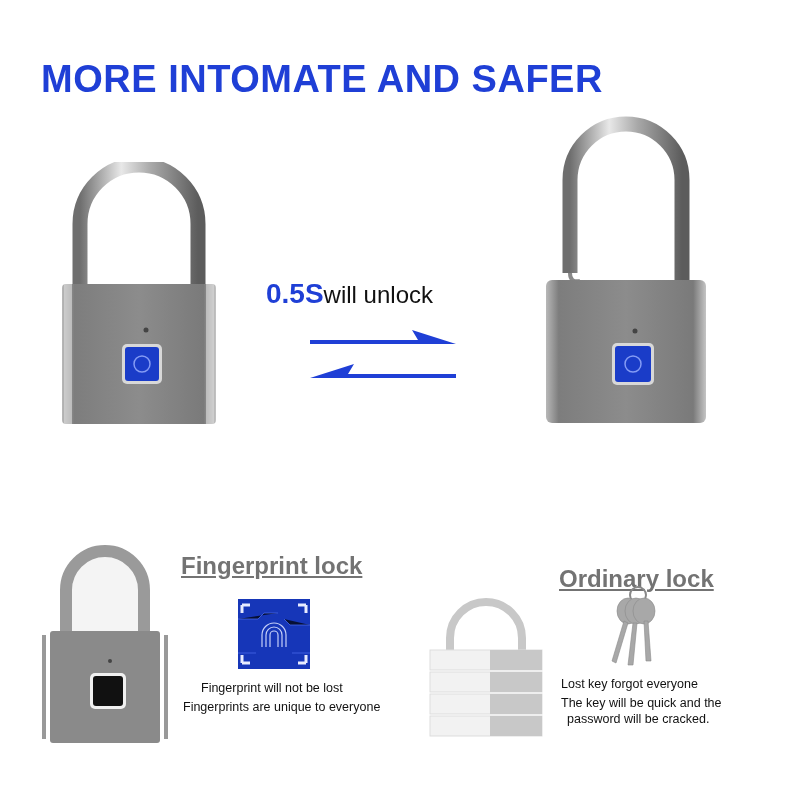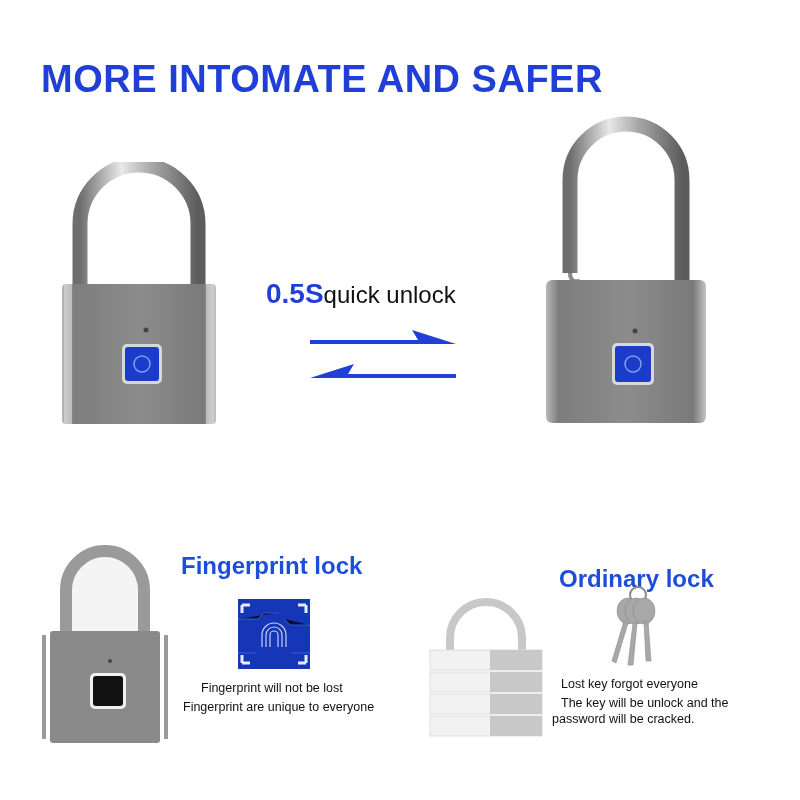--- a/index.html
+++ b/index.html
@@ -1,21 +1,21 @@
 <!DOCTYPE html>
 <html><head>
 <meta charset="utf-8">
 <style>
   html, body { margin: 0; padding: 0; background: #ffffff; }
   body { width: 800px; height: 800px; position: relative; overflow: hidden; font-family: "Liberation Sans", sans-serif; }
   .abs { position: absolute; }
   .title { left: 0; top: 58px; width: 644px; text-align: center; font-weight: bold; font-size: 38px; letter-spacing: 0.5px; color: #1f3fd6; font-family: "Liberation Sans", sans-serif; }
   .unlock { left: 266px; top: 278px; font-size: 24px; color: #111; white-space: nowrap; }
   .unlock .big { color: #1f3fd6; font-weight: bold; font-size: 28px; }
-  .heading { font-weight: bold; font-size: 24px; color: #1d4ed8; white-space: nowrap; }
+  .heading { font-weight: bold; font-size: 24px; color: #737373; white-space: nowrap; text-decoration: underline; }
   .desc { font-size: 12.5px; color: #111; line-height: 17px; white-space: nowrap; }
   svg { display: block; }
 </style>
 </head>
 <body>
 
 <div class="abs title">MORE INTOMATE AND SAFER</div>
 
 <div class="abs" style="left:58px; top:162px;">
   <svg width="162" height="266" viewBox="0 0 162 266">
@@ -39,21 +39,21 @@
     <rect x="6" y="122" width="8" height="140" fill="#e0e0e0" opacity="0.6"></rect>
     <rect x="148" y="122" width="8" height="140" fill="#e0e0e0" opacity="0.6"></rect>
     <circle cx="88" cy="168" r="2.5" fill="#444"></circle>
     <rect x="64" y="182" width="40" height="40" rx="5" fill="#d8d8d8"></rect>
     <rect x="67" y="185" width="34" height="34" rx="3" fill="#1a3cc8"></rect>
     <circle cx="84" cy="202" r="8" fill="none" stroke="#9fb3ff" stroke-width="1.5" opacity="0.8"></circle>
   </svg>
 </div>
 
 <div class="abs unlock">
-  <span class="big">0.5S</span><span>quick unlock</span>
+  <span class="big">0.5S</span><span>will unlock</span>
 </div>
 <div class="abs" style="left:308px; top:326px;">
   <svg width="150" height="22" viewBox="0 0 150 22">
       <path d="M2 14 H110 L104 4 L148 18 L110 18 L2 18 Z" fill="#1f3fd6"></path>
     </svg>
 </div>
 <div class="abs" style="left:308px; top:362px;">
   <svg width="150" height="22" viewBox="0 0 150 22">
       <path d="M148 12 H40 L46 2 L2 16 L40 16 L148 16 Z" fill="#1f3fd6"></path>
     </svg>
@@ -110,21 +110,21 @@
     </g>
     <g stroke="#5a7cff" stroke-width="0.8" opacity="0.7">
       <path d="M0 20 H20 L26 14 H40"></path>
         <path d="M72 26 H52 L46 20"></path>
         <path d="M0 54 H18"></path>
         <path d="M54 54 H72"></path>
     </g>
   </svg>
 </div>
 <div class="abs desc" style="left:201px; top:680px;">Fingerprint will not be lost</div>
-<div class="abs desc" style="left:183px; top:699px;">Fingerprint are unique to everyone</div>
+<div class="abs desc" style="left:183px; top:699px;">Fingerprints are unique to everyone</div>
 
 <div class="abs" style="left:426px; top:598px;">
   <svg width="120" height="140" viewBox="0 0 120 140">
     <path d="M24 52 V40 A36 36 0 0 1 96 40 V52" fill="none" stroke="#c8c8c8" stroke-width="8"></path>
     <g>
       <rect x="4" y="52" width="112" height="20" fill="#f2f2f2" stroke="#ddd"></rect>
       <rect x="64" y="52" width="52" height="20" fill="#c8c8c8"></rect>
       <rect x="4" y="74" width="112" height="20" fill="#f2f2f2" stroke="#ddd"></rect>
       <rect x="64" y="74" width="52" height="20" fill="#c8c8c8"></rect>
       <rect x="4" y="96" width="112" height="20" fill="#f2f2f2" stroke="#ddd"></rect>
@@ -143,14 +143,14 @@
       <ellipse cx="22" cy="26" rx="11" ry="13"></ellipse>
       <ellipse cx="30" cy="26" rx="11" ry="13"></ellipse>
       <ellipse cx="38" cy="26" rx="11" ry="13"></ellipse>
       <path d="M18 36 L6 76 L10 78 L22 38 Z"></path>
       <path d="M27 38 L22 80 L27 80 L31 38 Z"></path>
       <path d="M38 36 L40 76 L45 76 L42 36 Z"></path>
     </g>
   </svg>
 </div>
 <div class="abs desc" style="left:561px; top:676px;">Lost key forgot everyone</div>
-<div class="abs desc" style="left:561px; top:695px;">The key will be unlock and the</div>
-<div class="abs desc" style="left:552px; top:711px;">password will be cracked.</div>
+<div class="abs desc" style="left:561px; top:695px;">The key will be quick and the</div>
+<div class="abs desc" style="left:567px; top:711px;">password will be cracked.</div>
 
 </body></html>

